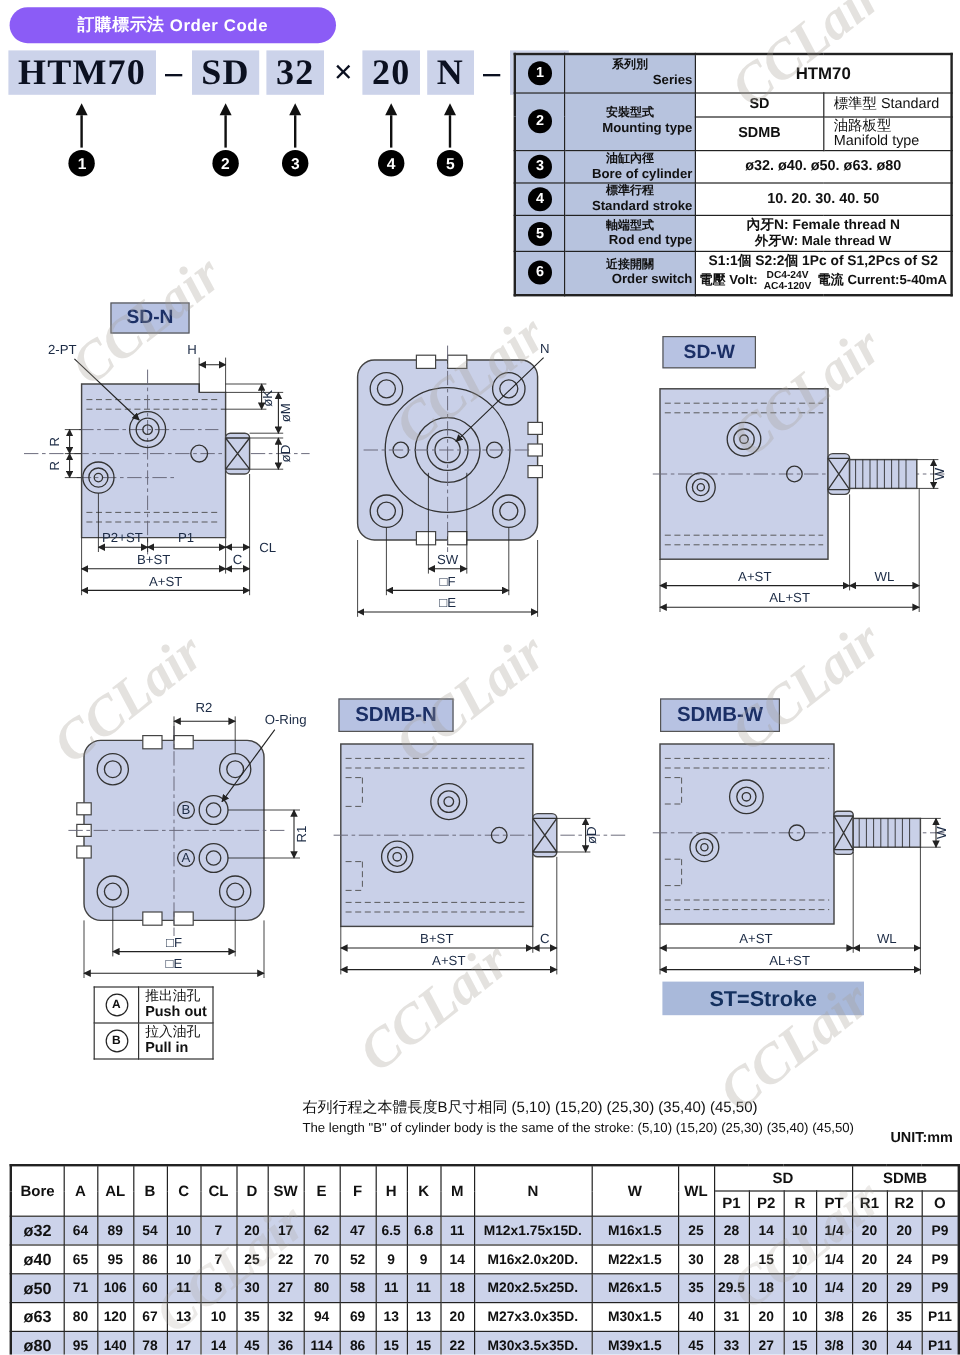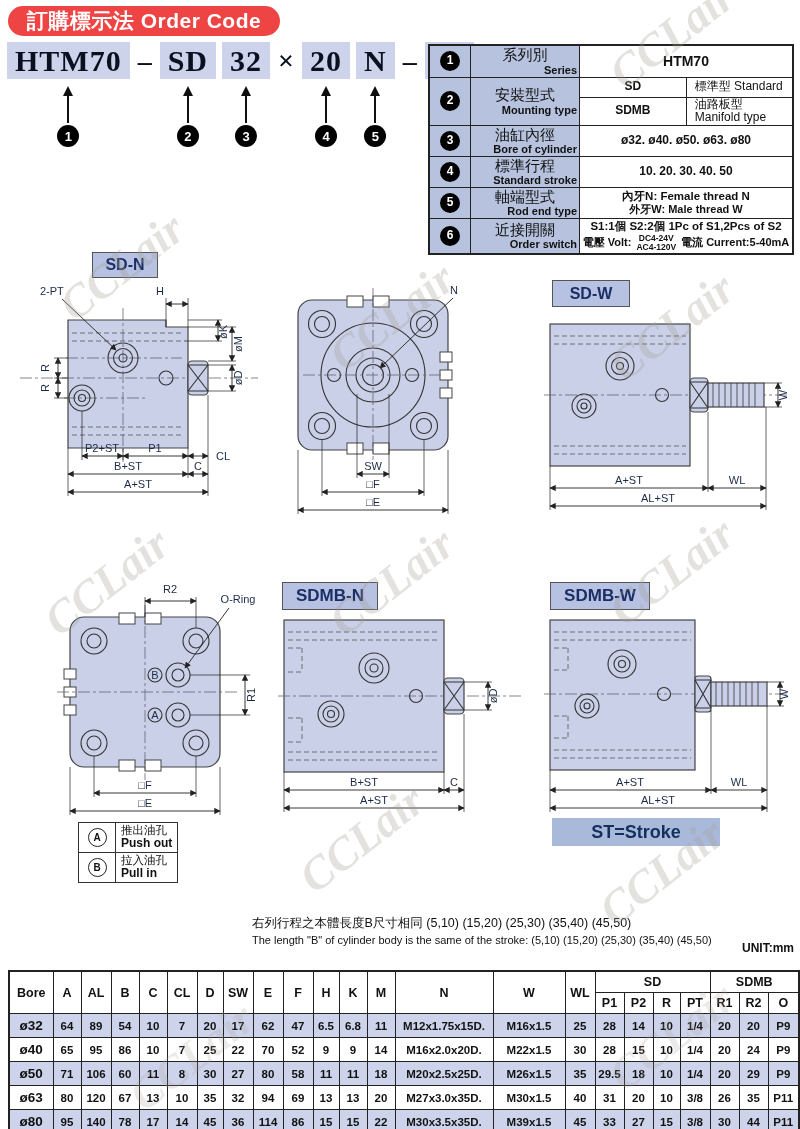--- a/index.html
+++ b/index.html
@@ -1,42 +1,42 @@
 <!DOCTYPE html>
 <html><head>
 <meta charset="utf-8">
 <style>
   html,body{margin:0;padding:0;background:#fff;}
   .page{position:relative;width:800px;height:1129px;background:#ffffff;
         font-family:"Liberation Sans",sans-serif;color:#111;overflow:hidden;}
   
-  .pill{position:absolute;background:#ef4444;color:#fff;font-weight:bold;
+  .pill{position:absolute;background:#8b5cf6;color:#fff;font-weight:bold;
         border-radius:17px;display:flex;align-items:center;justify-content:center;
-        font-size:21px;letter-spacing:.5px;z-index:1;}
+        font-size:14px;letter-spacing:.5px;z-index:1;}
   
   .oc-row{position:absolute;left:4px;top:42px;display:flex;align-items:flex-start;z-index:1;}
   .oc-group{display:flex;flex-direction:column;align-items:center;margin:0 3px;}
   .oc-box{background:#ccd3ea;font-family:"Liberation Serif",serif;font-weight:bold;
           font-size:30px;line-height:37px;padding:0 8px;letter-spacing:1px;color:#0b1020;}
   .oc-sep{font-family:"Liberation Serif",serif;font-weight:bold;font-size:28px;
           line-height:37px;padding:0 2px;color:#0b1020;}
   .oc-arrow{display:flex;flex-direction:column;align-items:center;}
   .oc-head{width:0;height:0;border-left:5px solid transparent;border-right:5px solid transparent;
            border-bottom:10px solid #101010;margin-top:7px;}
   .oc-stem{width:2px;height:27px;background:#101010;}
   .oc-circ{width:22px;height:22px;border-radius:50%;background:#000;color:#fff;font-weight:bold;
            font-size:13px;display:flex;align-items:center;justify-content:center;margin-top:2px;}
   
   .spec{position:absolute;left:428px;top:44px;border-collapse:collapse;table-layout:fixed;
         width:366px;z-index:1;background:#fff;}
   .spec td{border:1px solid #222;text-align:center;vertical-align:middle;padding:0 2px;
            font-size:12px;line-height:1.15;}
   .spec{border:2px solid #222;}
   .spec .hd{background:#b7c3de;}
-  .spec .zh{font-size:15px;font-weight:normal;}
+  .spec .zh{font-size:10px;font-weight:bold;}
   .spec .en{font-size:11px;font-weight:bold;text-align:right;}
   .numcirc{display:inline-flex;width:20px;height:20px;border-radius:50%;background:#000;color:#fff;
            font-weight:bold;font-size:12px;align-items:center;justify-content:center;}
   .specval{font-weight:bold;font-size:12.5px;}
   .vrow{display:flex;align-items:center;justify-content:center;gap:5px;font-weight:bold;font-size:11px;}
   .vstack{display:flex;flex-direction:column;line-height:1.05;font-size:8.5px;font-weight:bold;}
   
   .dlabel{position:absolute;background:#b7c2e2;border:1px solid #555;color:#1b2f66;
           font-weight:bold;display:flex;align-items:center;justify-content:center;z-index:1;}
   .ststroke{position:absolute;left:552px;top:818px;width:168px;height:28px;background:#a9b9da;

